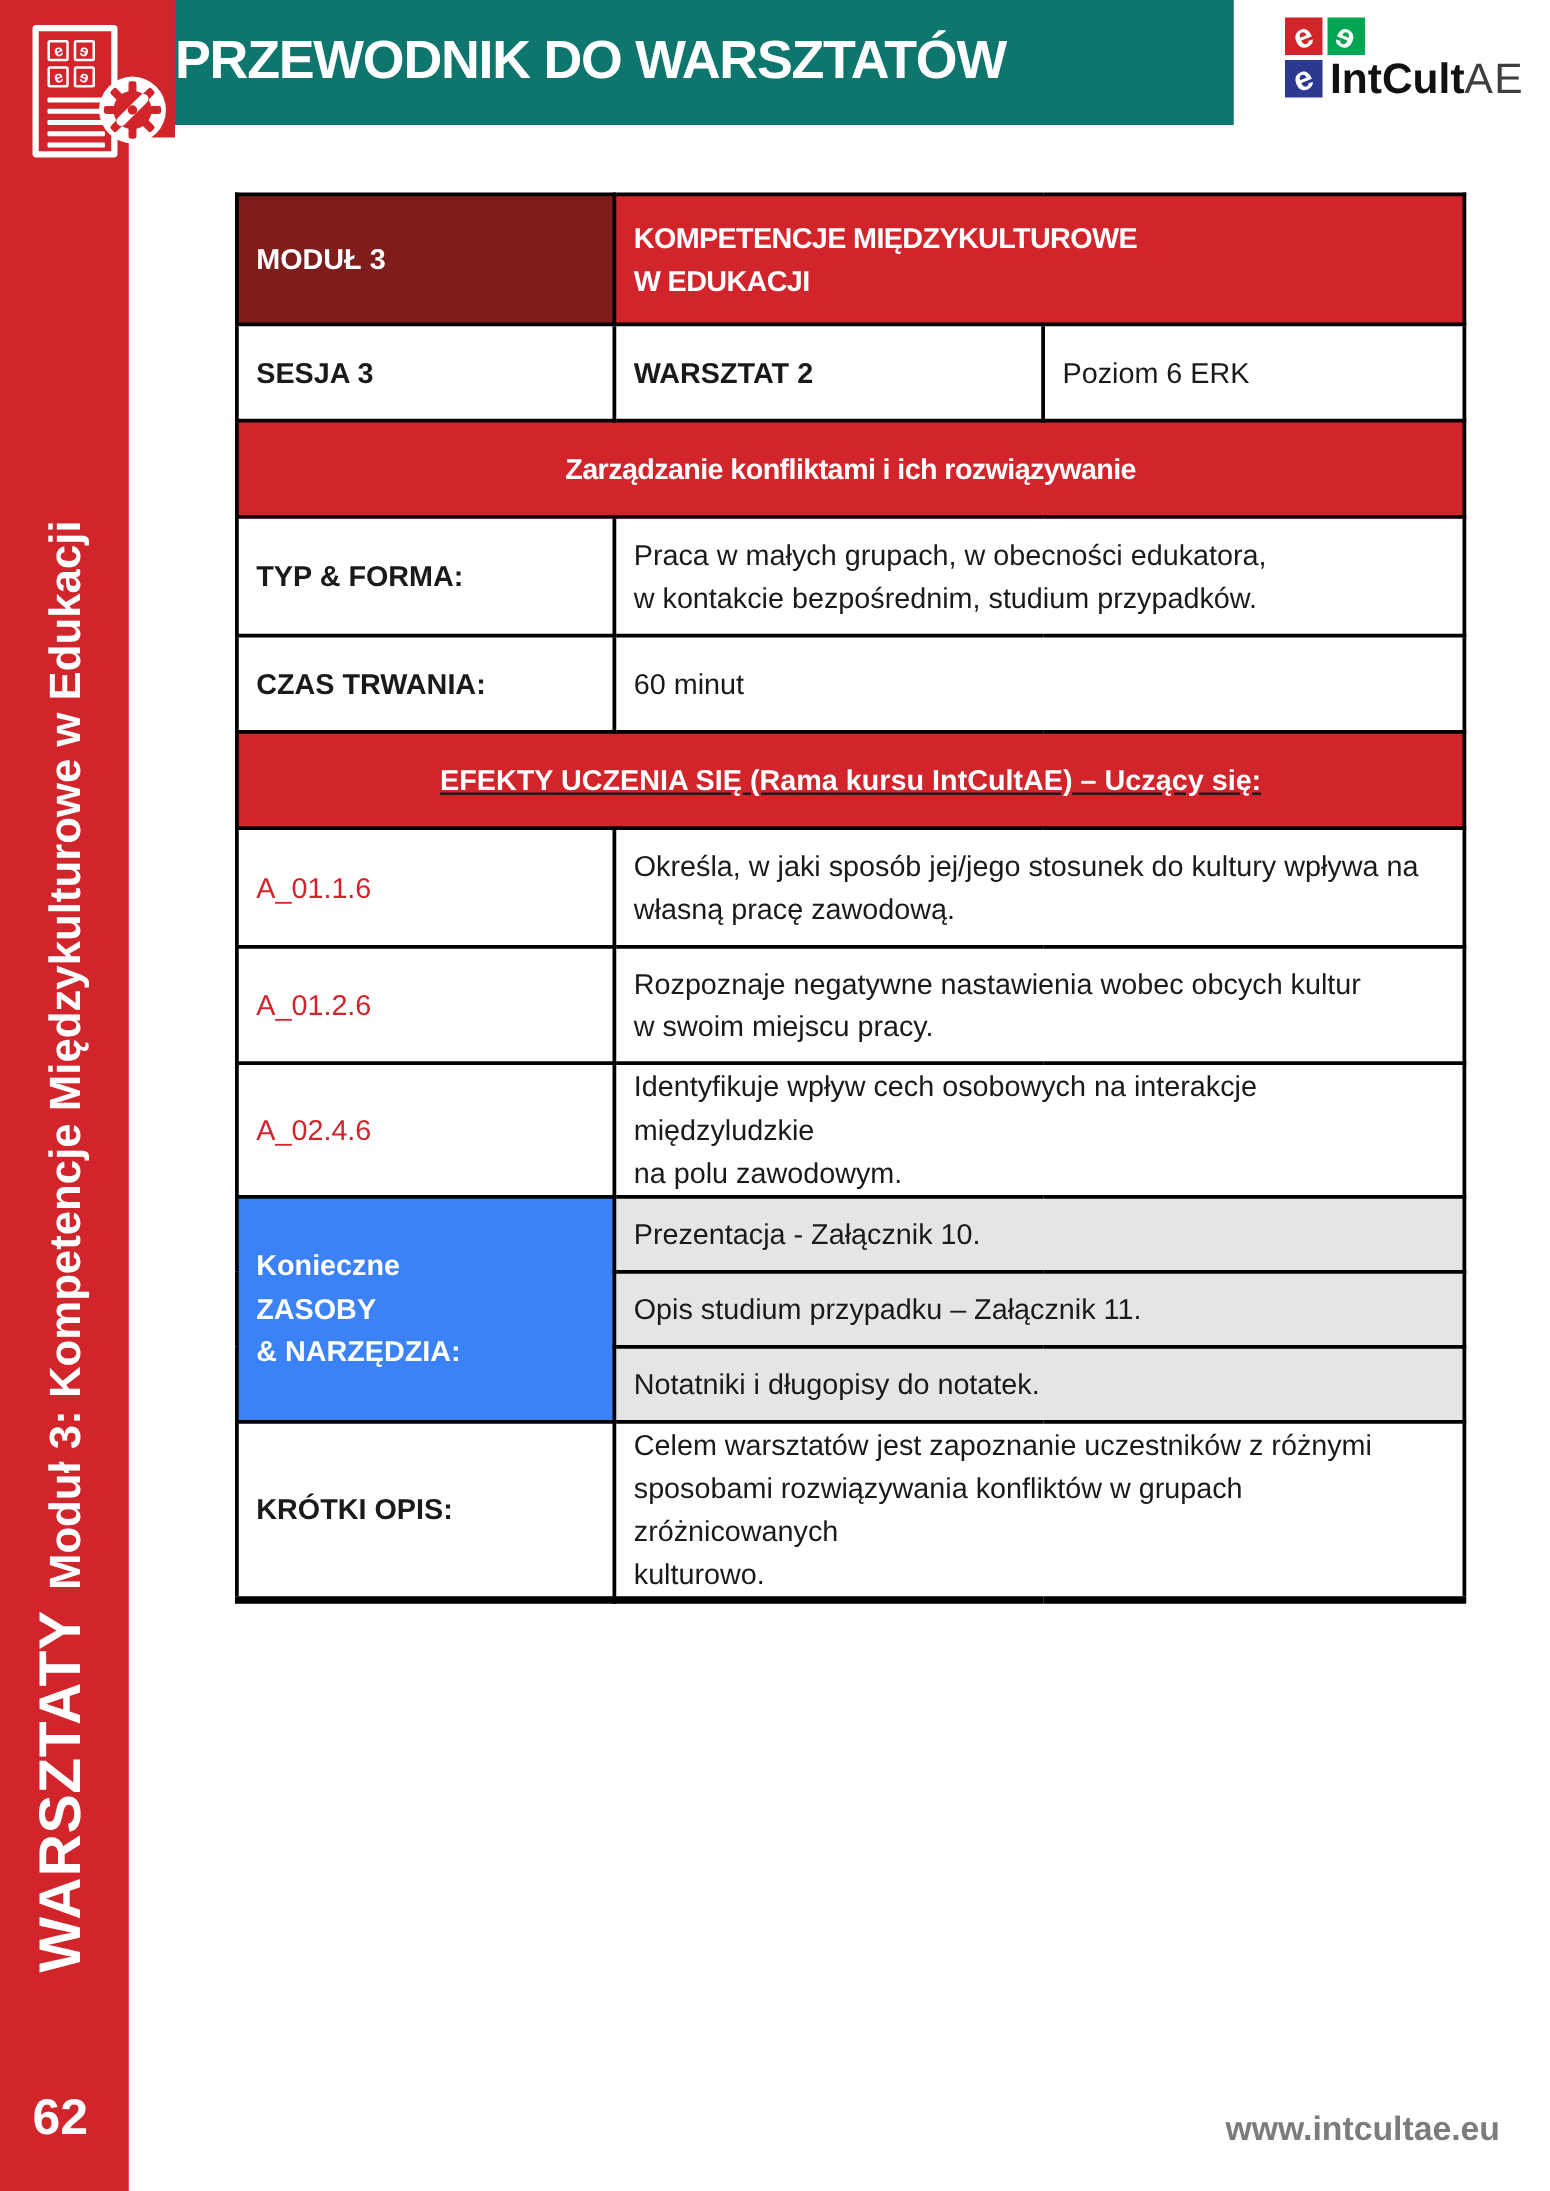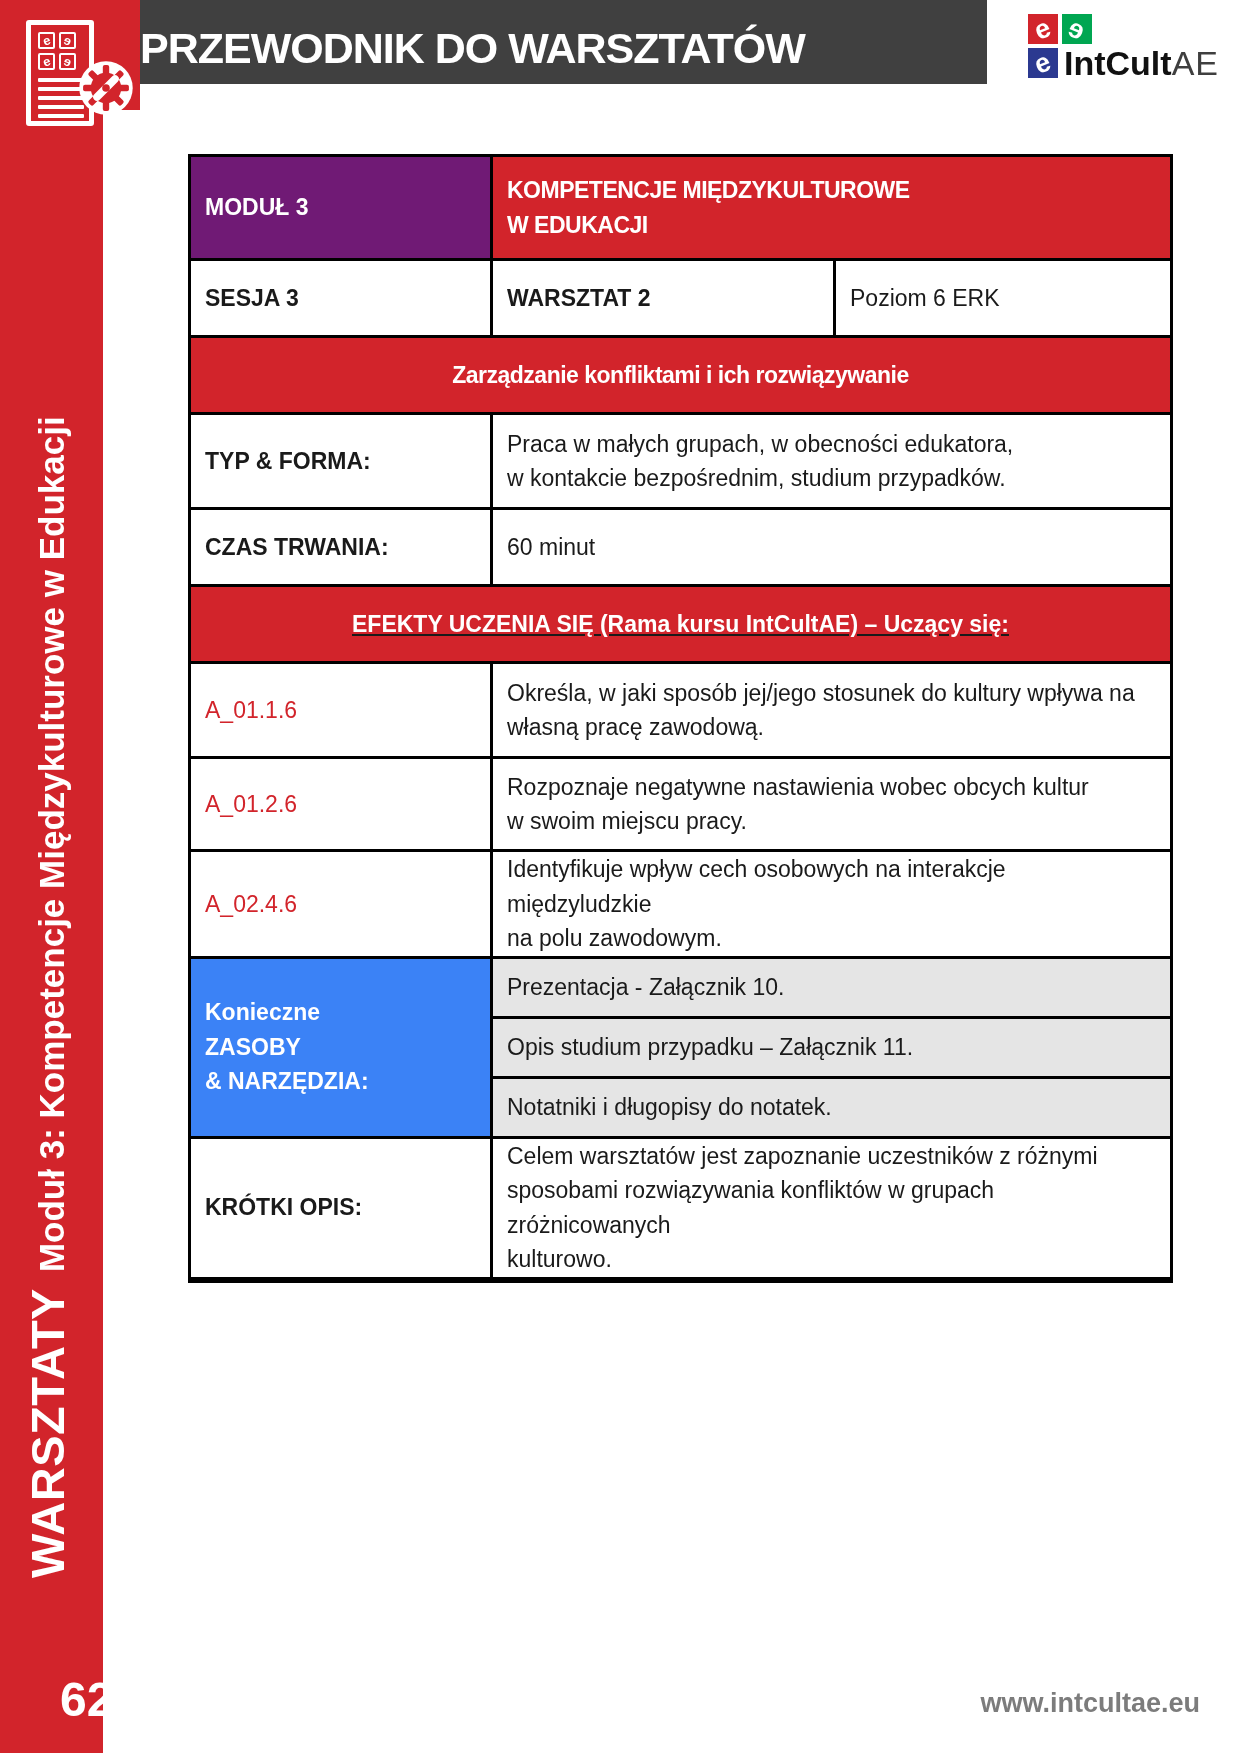--- a/index.html
+++ b/index.html
@@ -13,25 +13,25 @@
   .sidebar{position:absolute;left:0;top:0;width:103px;height:1753px;background:#d2242b;}
   .sidebar-title{
     position:absolute;left:24px;top:1578px;width:1300px;
     transform:rotate(-90deg);transform-origin:0 0;
     white-space:nowrap;color:#fff;line-height:1;
   }
   .sb-big{font-size:47px;font-weight:bold;letter-spacing:0.5px;}
   .sb-small{font-size:35px;font-weight:bold;margin-left:16px;}
   .page-number{
     position:absolute;left:26px;top:1672px;color:#fff;
-    font-size:48px;font-weight:bold;margin-left:34px;
-  }
-
-  
-  .header-band{position:absolute;left:0;top:0;width:987px;height:84px;background:#404040;}
+    font-size:40px;font-weight:bold;
+  }
+
+  
+  .header-band{position:absolute;left:0;top:0;width:987px;height:100px;background:#0f766e;}
   .header-title{
     position:absolute;left:140px;top:24px;color:#fff;
     font-size:43px;font-weight:bold;letter-spacing:-1px;white-space:nowrap;
   }
 
   
   .corner-icon{position:absolute;left:0;top:0;width:150px;height:135px;}
   .corner-patch{position:absolute;left:0;top:0;width:140px;height:110px;background:#d2242b;}
   .doc{
     position:absolute;left:26px;top:20px;width:58px;height:96px;
@@ -66,21 +66,21 @@
   table.main-table{
     position:absolute;left:188px;top:154px;width:982px;
     border-collapse:collapse;table-layout:fixed;
     border:3px solid #000;border-bottom:6px solid #000;
   }
   .main-table td{
     border:3px solid #000;padding:0 14px;vertical-align:middle;
     font-size:23px;line-height:1.5;
   }
   .ml{white-space:pre-line;}
-  .cell-black{background:#701a75;color:#fff;font-weight:bold;font-size:30px;}
+  .cell-black{background:#7f1d1d;color:#fff;font-weight:bold;font-size:30px;}
   .cell-redhead{background:#d2242b;color:#fff;font-weight:bold;font-size:30px;line-height:1.25;letter-spacing:-0.5px;}
   .cell-bold{font-weight:bold;font-size:26px;}
   .cell-reg{font-size:26px;}
   .banner{background:#d2242b;color:#fff;font-weight:bold;text-align:center;margin-top:32px;}
   .ban1{font-size:33px;letter-spacing:-0.5px;}
   .ban2{font-size:28px;}
   .cell-label{font-weight:bold;font-size:26px;}
   .cell-text{font-size:23px;}
   .cell-code{color:#d2242b;font-weight:normal;font-size:26px;}
   .cell-resources{background:#3b82f6;color:#fff;font-weight:bold;font-size:28px;line-height:1.6;}

